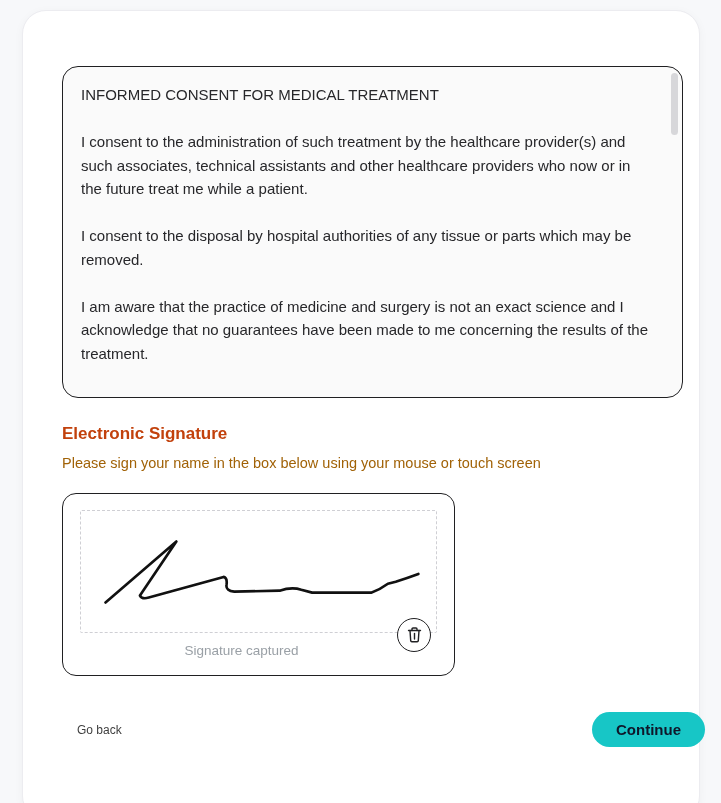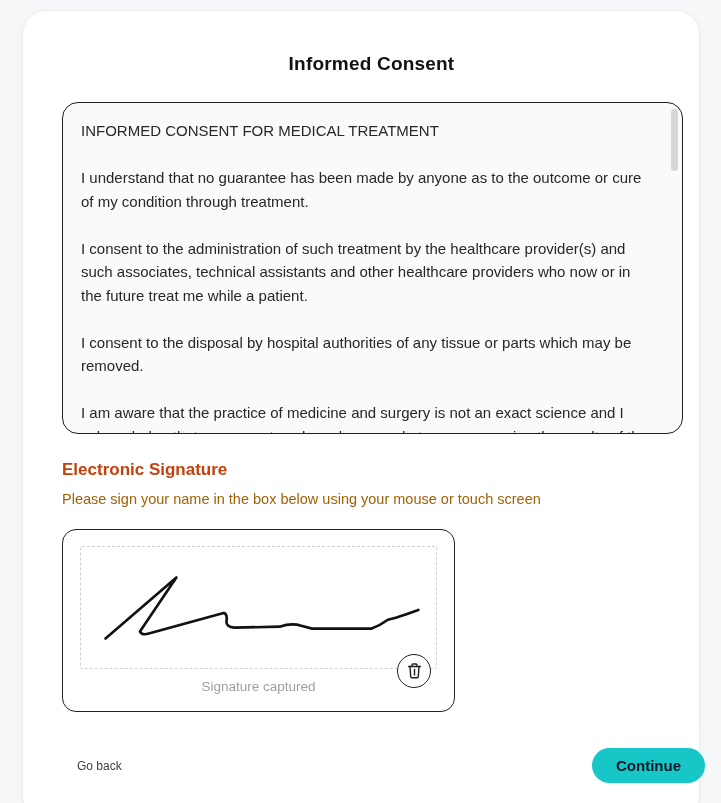--- a/index.html
+++ b/index.html
@@ -88,21 +88,21 @@
     border: 1.5px solid #202022;
     display: flex;
     align-items: center;
     justify-content: center;
     cursor: pointer;
     z-index: 2;
     padding: 0;
   }
   .sig-status {
     position: absolute;
-    left: 17px; top: 149px;
+    left: 0; top: 149px;
     width: 357px;
     text-align: center;
     font-size: 13.5px;
     color: #9aa0a6;
   }
   .footer-row {
     margin-top: 36px;
     width: 643px;
     display: flex;
     align-items: center;
@@ -126,25 +126,23 @@
     height: 35px;
     border-radius: 18px;
     cursor: pointer;
   }
 </style>
 </head>
 <body>
 
 <div class="card">
 
-  <h1 class="page-title">Informed Consent</h1>
 
   <div class="consent-box">
     <p>INFORMED CONSENT FOR MEDICAL TREATMENT</p>
-    <p>I understand that no guarantee has been made by anyone as to the outcome or cure of my condition through treatment.</p>
     <p>I consent to the administration of such treatment by the healthcare provider(s) and such associates, technical assistants and other healthcare providers who now or in the future treat me while a patient.</p>
     <p>I consent to the disposal by hospital authorities of any tissue or parts which may be removed.</p>
     <p>I am aware that the practice of medicine and surgery is not an exact science and I acknowledge that no guarantees have been made to me concerning the results of the treatment.</p>
     <div class="scrollbar-thumb"></div>
   </div>
 
   <h2 class="sig-heading">Electronic Signature</h2>
   <p class="sig-instructions">Please sign your name in the box below using your mouse or touch screen</p>
 
   <div class="sig-container">

